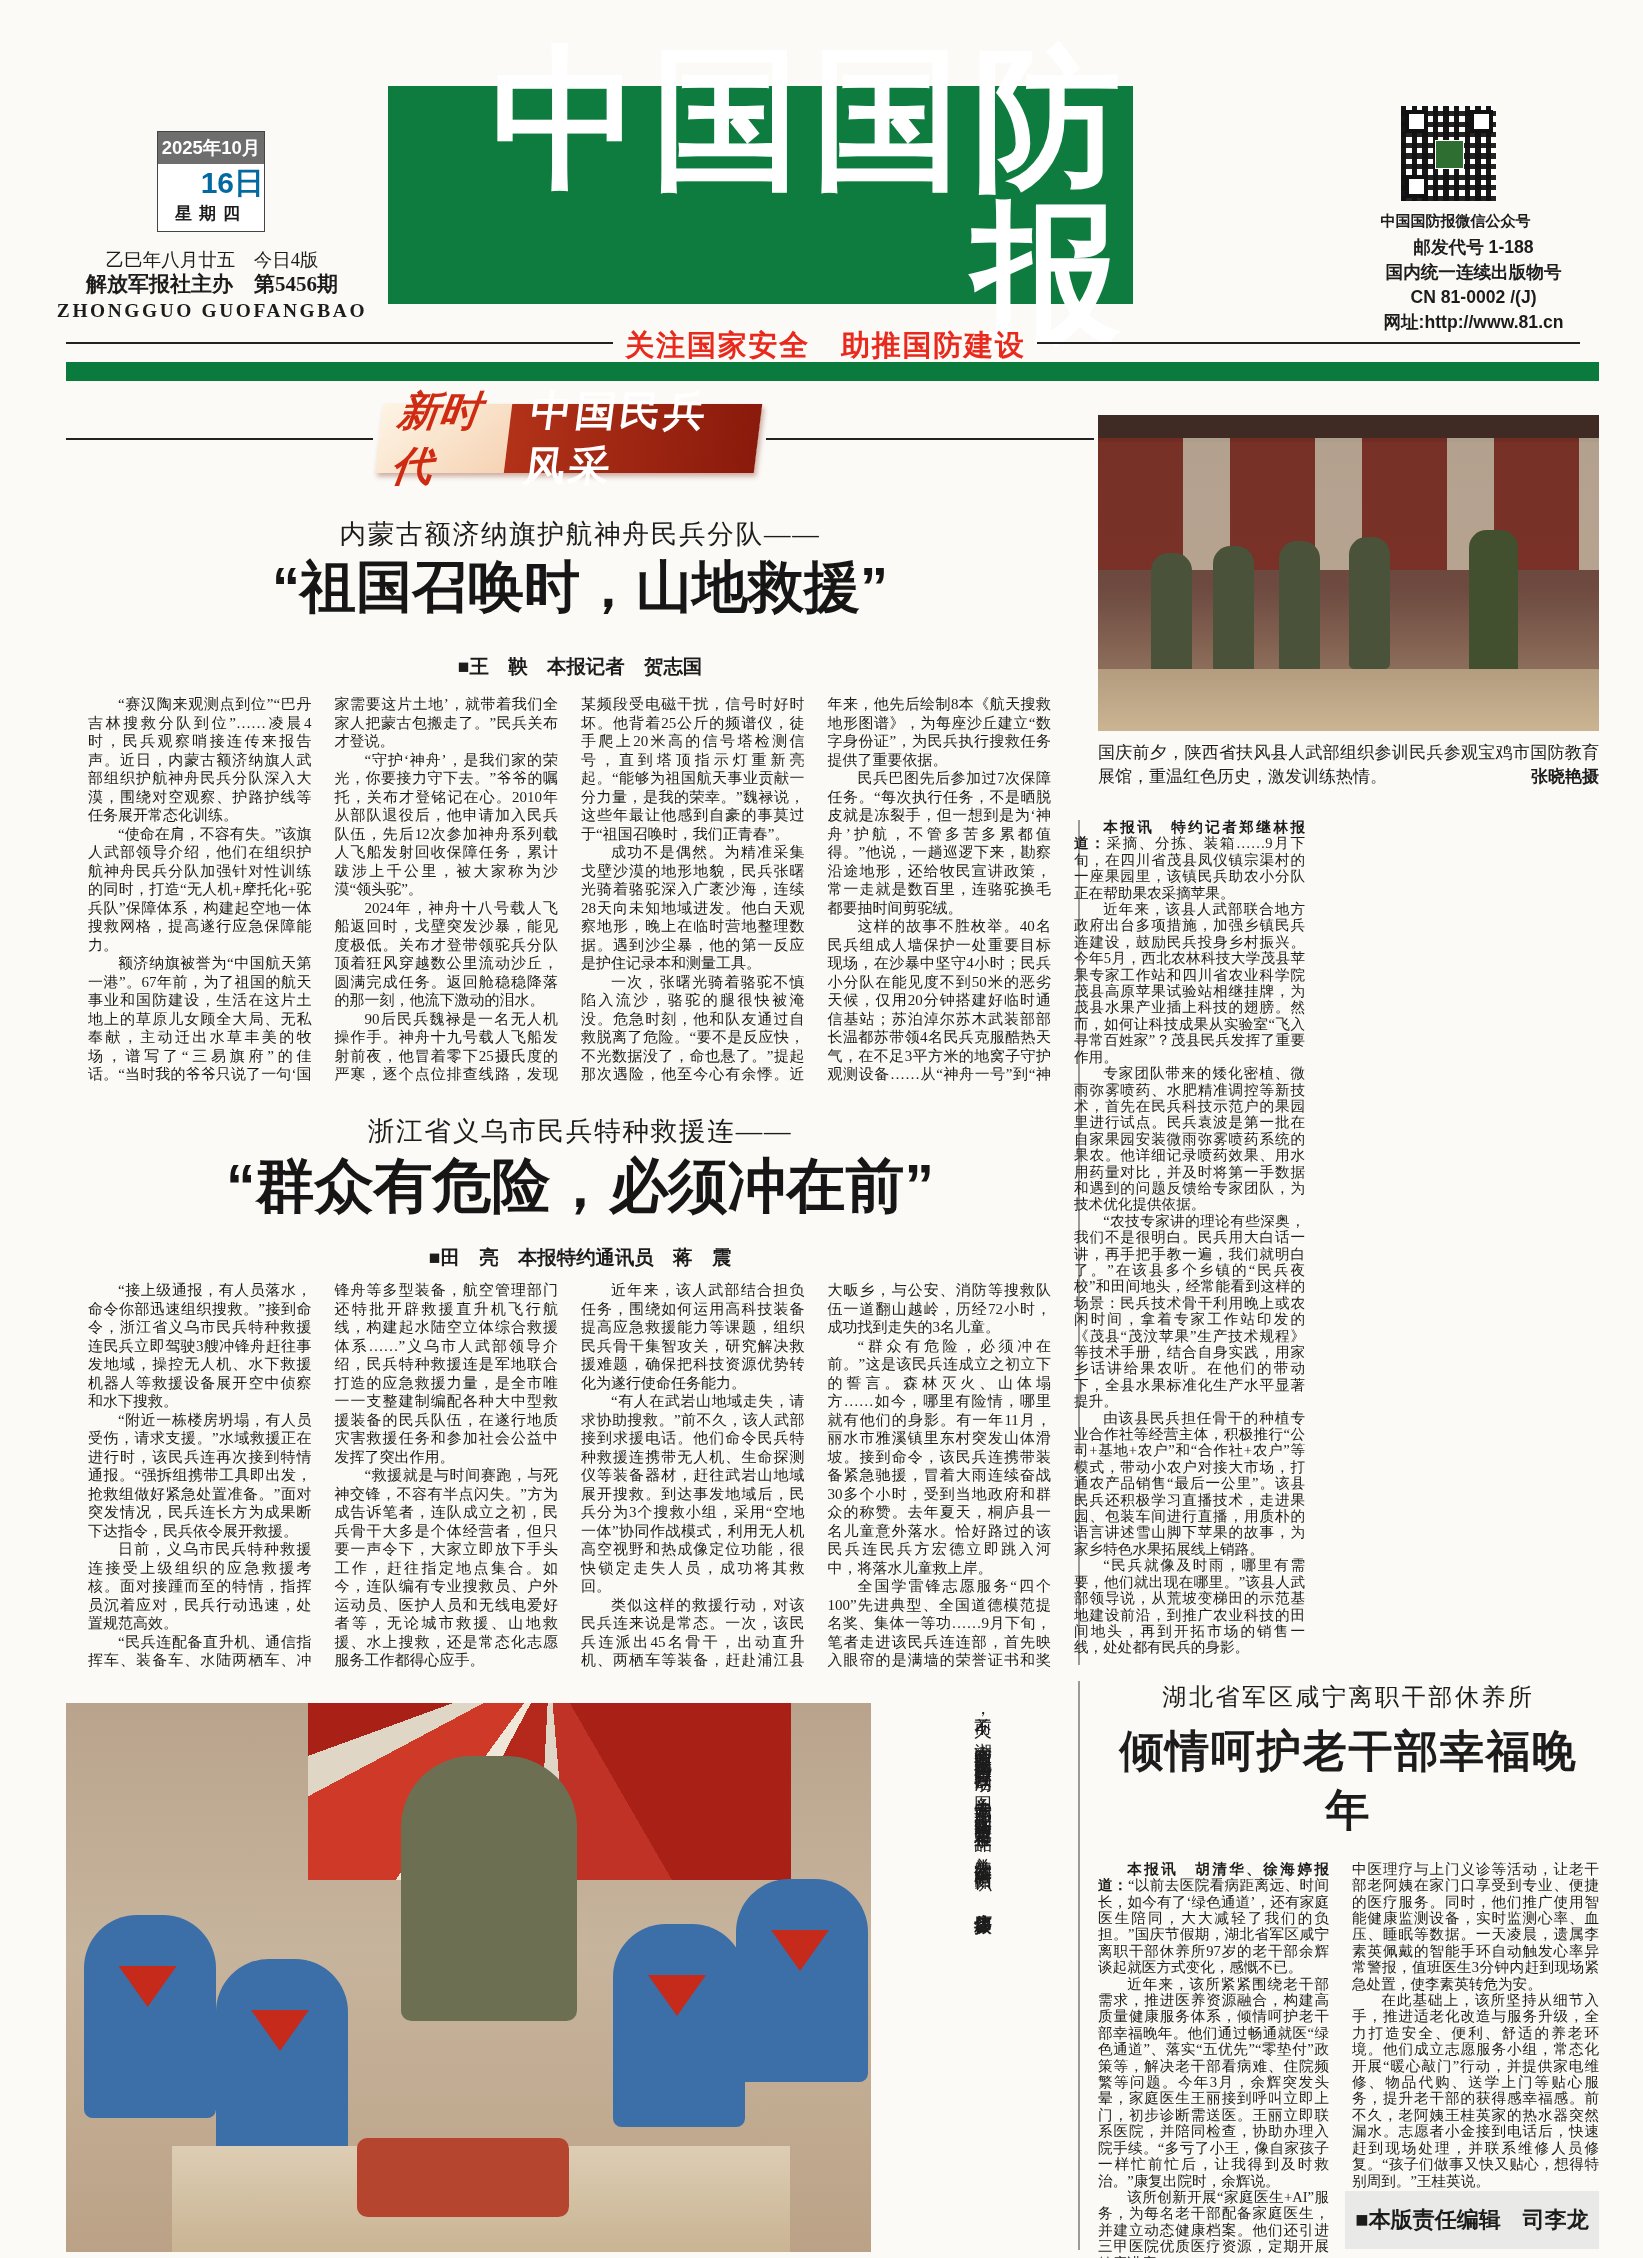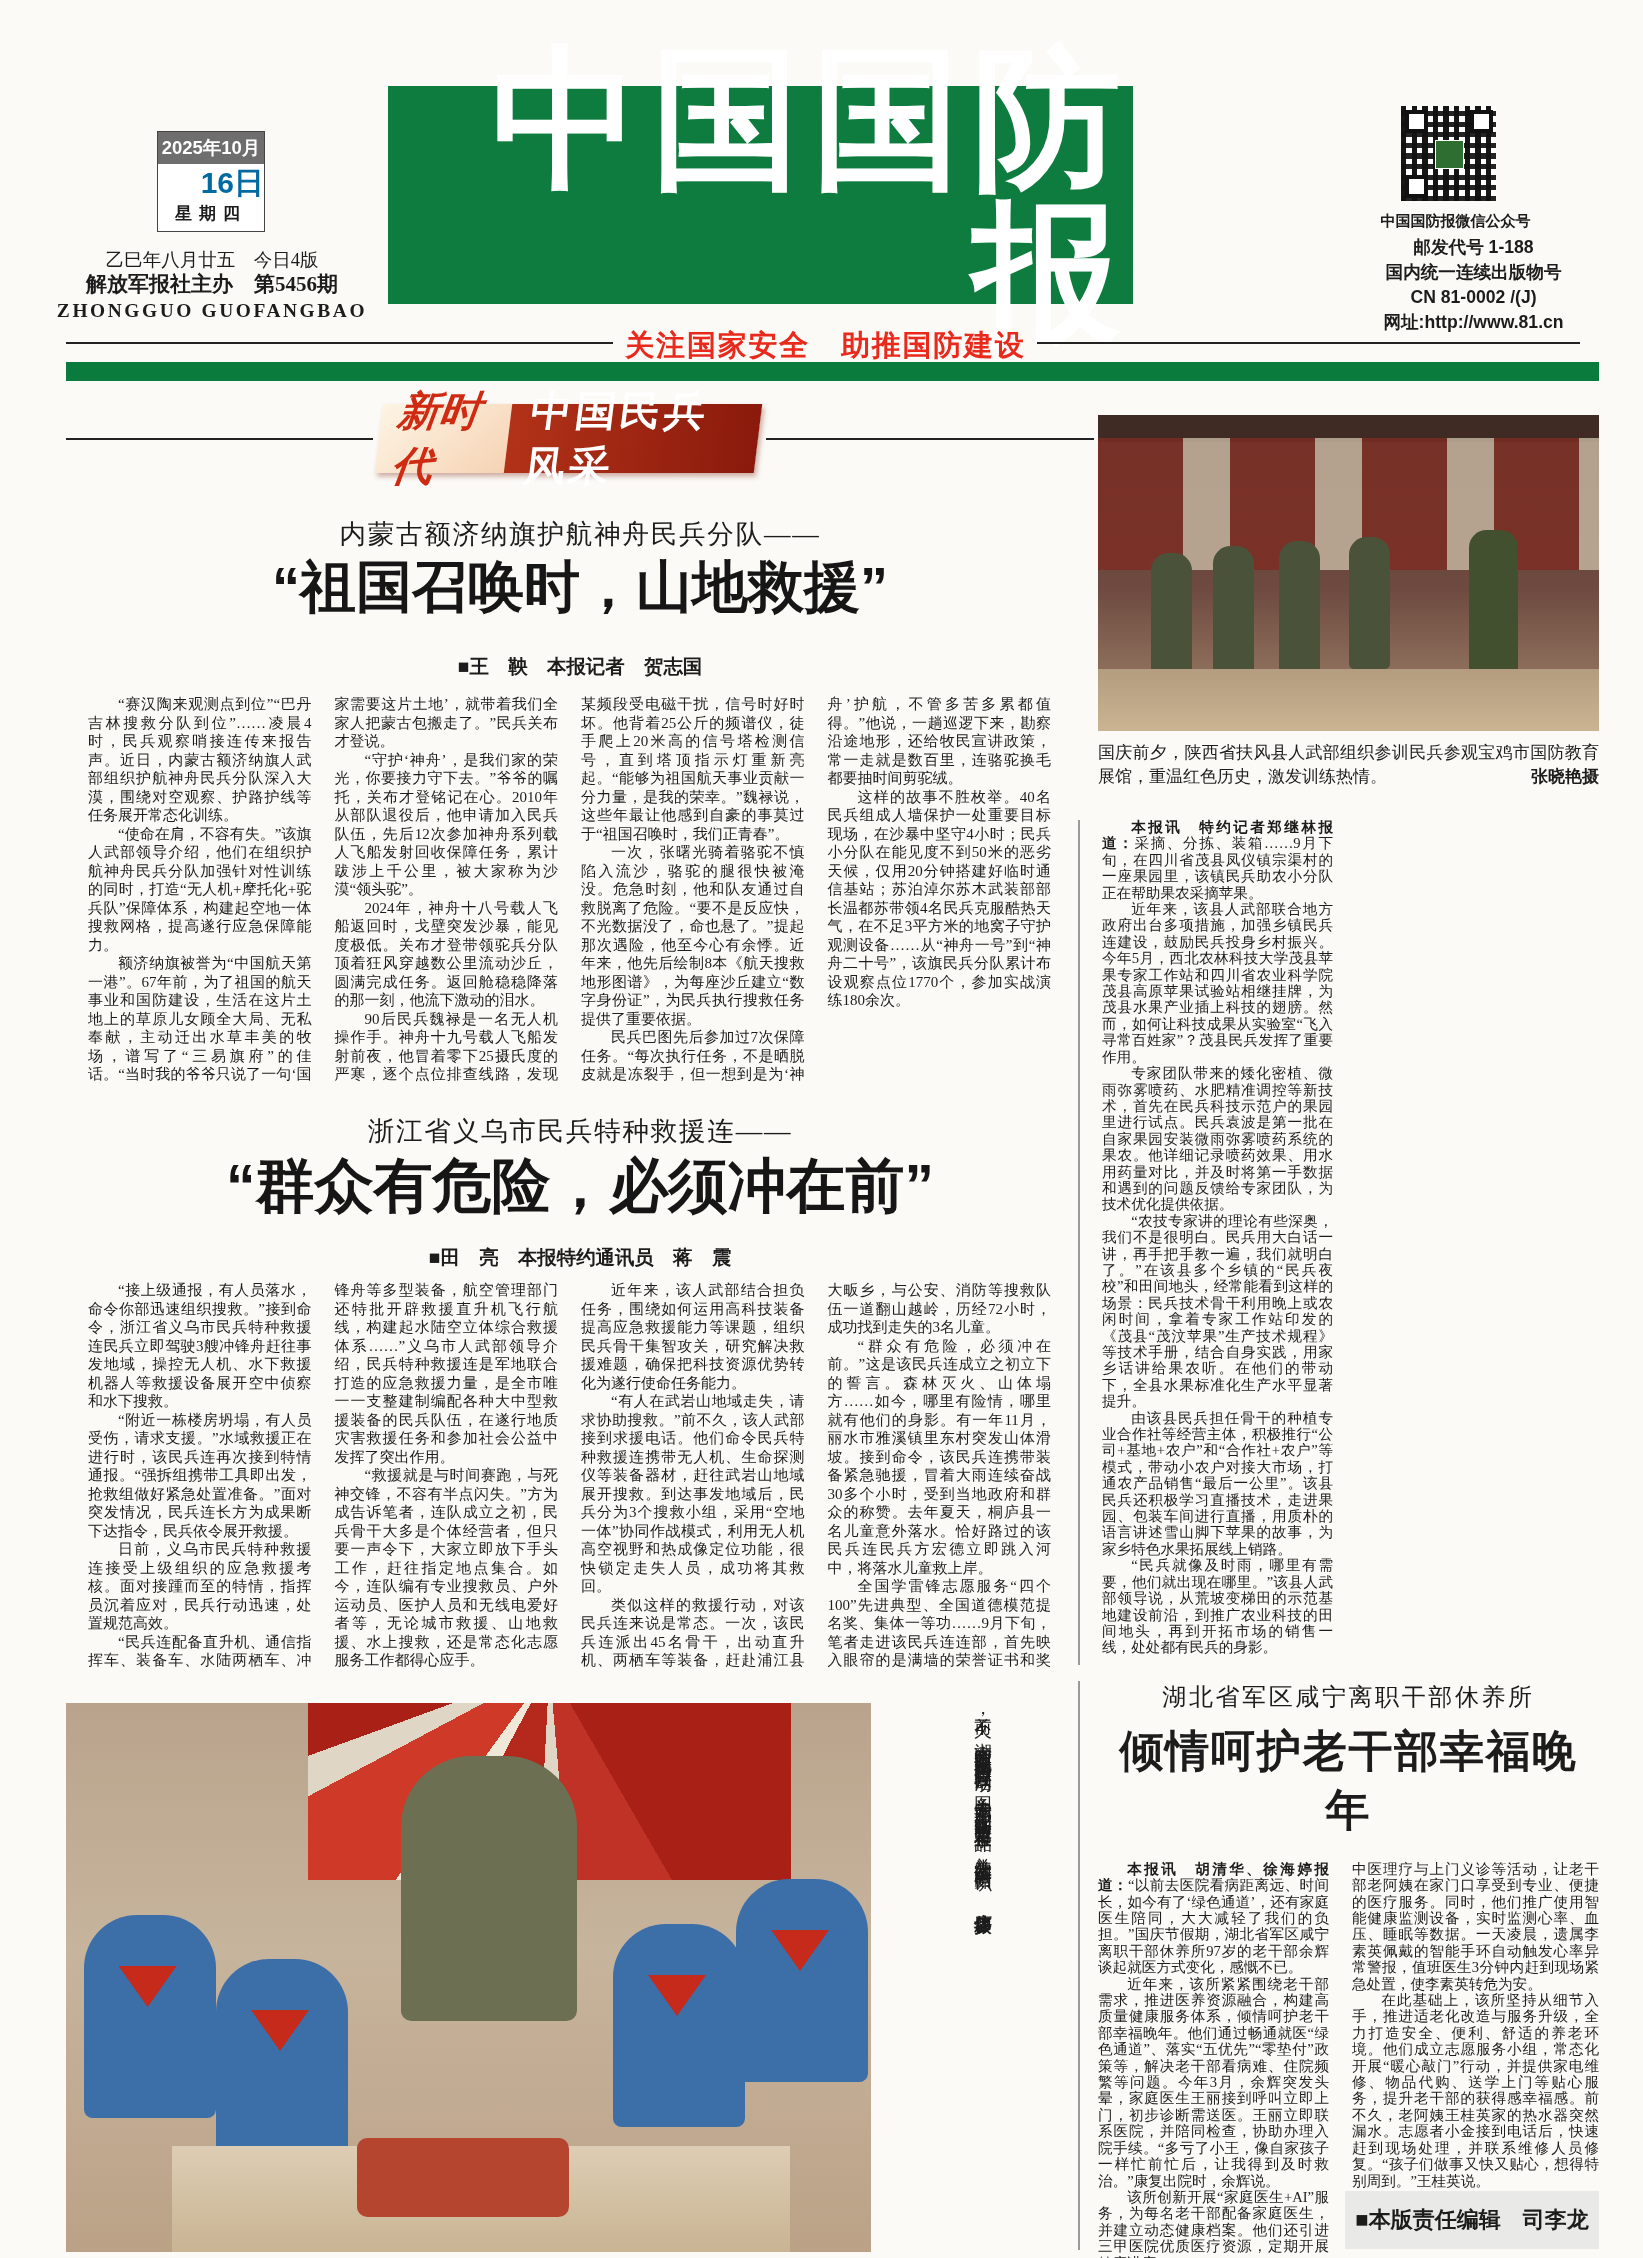--- a/index.html
+++ b/index.html
@@ -67,21 +67,21 @@
       linear-gradient(180deg,#5d4038 0%,#6e4a40 55%,#8a6a58 78%,#a08469 100%);overflow:hidden;}
   .photo1 .wall{position:absolute;left:0;top:23px;width:100%;height:132px;
       background:repeating-linear-gradient(90deg,#7d2c22 0 85px,#c8b9a4 85px 132px);opacity:.8;}
   .photo1 .beam{position:absolute;left:0;top:0;width:100%;height:26.5px;background:#3f2b24;}
   .photo1 .floor{position:absolute;left:0;bottom:0;width:100%;height:62px;background:
       linear-gradient(180deg,#b39c7f,#cbb491);}
   .photo1 .fig{position:absolute;bottom:46px;width:41px;height:132px;border-radius:17.6px 17.6px 5.3px 5.3px;
       background:#4a523a;}
   .caption1{left:1098px;top:741px;width:501px;font-size:17px;line-height:24px;text-align:justify;}
   .credit{font-weight:bold;float:right;}
-  .rstory{left:1102px;top:819px;width:501px;height:849px;display:flex;gap:22px;}
+  .rstory{left:1074px;top:819px;width:501px;height:849px;display:flex;gap:22px;}
   .rstory .c1{width:231px;height:849px;}
   .rstory .c2{width:247px;height:849px;}
   .vheadwrap{height:632px;display:flex;justify-content:center;gap:16px;padding-top:3.5px;box-sizing:border-box;}
   .vkicker{writing-mode:vertical-rl;font-size:20px;letter-spacing:3.5px;height:565px;margin-top:8.8px;}
   .vheadline{writing-mode:vertical-rl;font-size:42px;font-weight:bold;letter-spacing:1.8px;
       font-family:"Liberation Sans",sans-serif;height:632px;}
 
   
   .photo2{left:66px;top:1703px;width:805px;height:549px;background:
       linear-gradient(180deg,#b9a38c 0%,#c7b49c 45%,#bba287 100%);overflow:hidden;}
@@ -158,20 +158,21 @@
 <div class="abs kicker center" style="left:66px;top:516px;width:1028px;">内蒙古额济纳旗护航神舟民兵分队——</div>
 <div class="abs headline center" style="left:66px;top:549px;width:1028px;font-size:56px;line-height:76px;">“祖国召唤时，山地救援”</div>
 <div class="abs byline center" style="left:66px;top:653px;width:1028px;">■王　鞅　本报记者　贺志国</div>
 <div class="abs bodytext cols4" style="left:88px;top:695px;width:963px;">
   <p>“赛汉陶来观测点到位”“巴丹吉林搜救分队到位”……凌晨4时，民兵观察哨接连传来报告声。近日，内蒙古额济纳旗人武部组织护航神舟民兵分队深入大漠，围绕对空观察、护路护线等任务展开常态化训练。</p>
   <p>“使命在肩，不容有失。”该旗人武部领导介绍，他们在组织护航神舟民兵分队加强针对性训练的同时，打造“无人机+摩托化+驼兵队”保障体系，构建起空地一体搜救网格，提高遂行应急保障能力。</p>
   <p>额济纳旗被誉为“中国航天第一港”。67年前，为了祖国的航天事业和国防建设，生活在这片土地上的草原儿女顾全大局、无私奉献，主动迁出水草丰美的牧场，谱写了“三易旗府”的佳话。“当时我的爷爷只说了一句‘国家需要这片土地’，就带着我们全家人把蒙古包搬走了。”民兵关布才登说。</p>
   <p>“守护‘神舟’，是我们家的荣光，你要接力守下去。”爷爷的嘱托，关布才登铭记在心。2010年从部队退役后，他申请加入民兵队伍，先后12次参加神舟系列载人飞船发射回收保障任务，累计跋涉上千公里，被大家称为沙漠“领头驼”。</p>
   <p>2024年，神舟十八号载人飞船返回时，戈壁突发沙暴，能见度极低。关布才登带领驼兵分队顶着狂风穿越数公里流动沙丘，圆满完成任务。返回舱稳稳降落的那一刻，他流下激动的泪水。</p>
   <p>90后民兵魏禄是一名无人机操作手。神舟十九号载人飞船发射前夜，他冒着零下25摄氏度的严寒，逐个点位排查线路，发现某频段受电磁干扰，信号时好时坏。他背着25公斤的频谱仪，徒手爬上20米高的信号塔检测信号，直到塔顶指示灯重新亮起。“能够为祖国航天事业贡献一分力量，是我的荣幸。”魏禄说，这些年最让他感到自豪的事莫过于“祖国召唤时，我们正青春”。</p>
+  <p>成功不是偶然。为精准采集戈壁沙漠的地形地貌，民兵张曙光骑着骆驼深入广袤沙海，连续28天向未知地域进发。他白天观察地形，晚上在临时营地整理数据。遇到沙尘暴，他的第一反应是护住记录本和测量工具。</p>
   <p>一次，张曙光骑着骆驼不慎陷入流沙，骆驼的腿很快被淹没。危急时刻，他和队友通过自救脱离了危险。“要不是反应快，不光数据没了，命也悬了。”提起那次遇险，他至今心有余悸。近年来，他先后绘制8本《航天搜救地形图谱》，为每座沙丘建立“数字身份证”，为民兵执行搜救任务提供了重要依据。</p>
   <p>民兵巴图先后参加过7次保障任务。“每次执行任务，不是晒脱皮就是冻裂手，但一想到是为‘神舟’护航，不管多苦多累都值得。”他说，一趟巡逻下来，勘察沿途地形，还给牧民宣讲政策，常一走就是数百里，连骆驼换毛都要抽时间剪驼绒。</p>
   <p>这样的故事不胜枚举。40名民兵组成人墙保护一处重要目标现场，在沙暴中坚守4小时；民兵小分队在能见度不到50米的恶劣天候，仅用20分钟搭建好临时通信基站；苏泊淖尔苏木武装部部长温都苏带领4名民兵克服酷热天气，在不足3平方米的地窝子守护观测设备……从“神舟一号”到“神舟二十号”，该旗民兵分队累计布设观察点位1770个，参加实战演练180余次。</p>
 
 </div>
 
 <div class="abs photo1">
   <div class="beam"></div>
   <div class="wall"></div>
   <div class="fig" style="left:53px;"></div>

